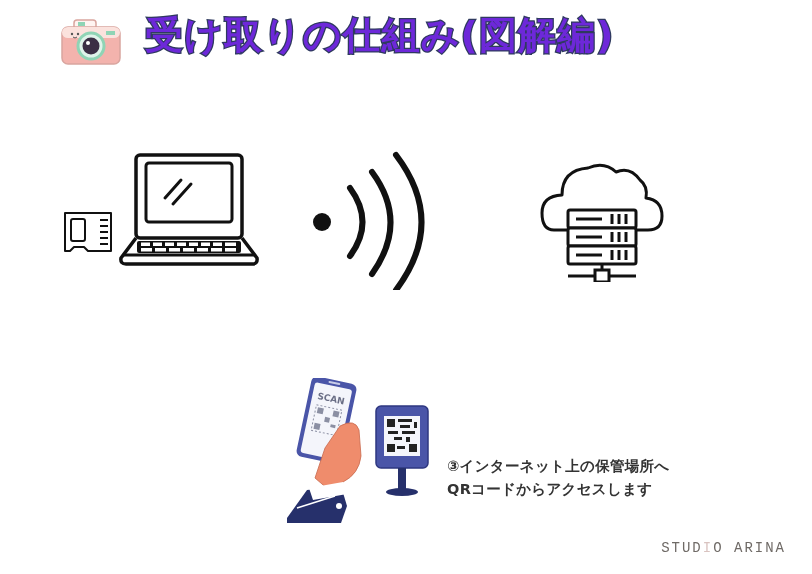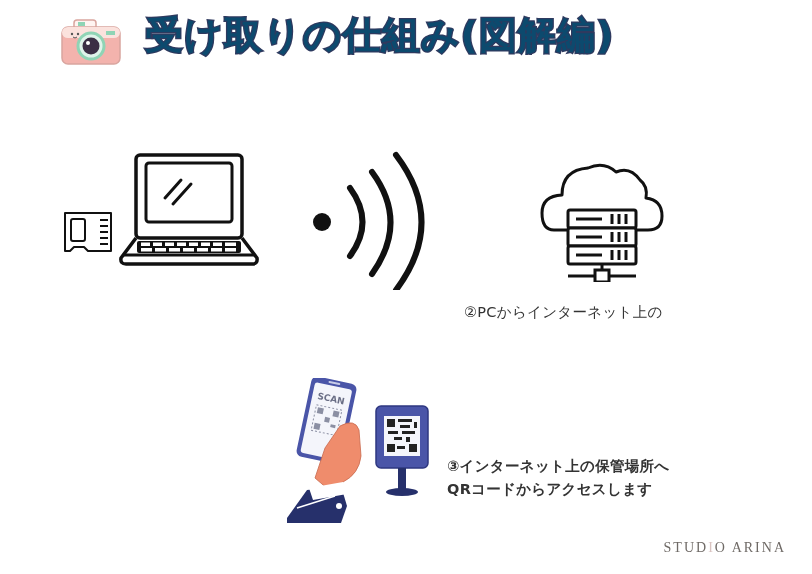--- a/index.html
+++ b/index.html
@@ -2,28 +2,28 @@
 <html><head>
   <meta charset="utf-8">
   <style>
     html, body { margin: 0; padding: 0; }
     body {
       width: 812px; height: 574px; background: #ffffff; position: relative; overflow: hidden;
       font-family: "DejaVu Sans", "Liberation Sans", sans-serif; color: #222;
     }
     .abs { position: absolute; }
     .title {
-      left: 145px; top: 10px; font-size: 38px; font-weight: bold; color: #0c4a6e;
+      left: 145px; top: 10px; font-size: 38px; font-weight: bold; color: #6d28d9;
       letter-spacing: 1px; white-space: nowrap;
       -webkit-text-stroke: 2.5px #2f3a5f; paint-order: stroke fill;
       text-shadow: 0 0 0 #2f3a5f;
     }
     .caption { font-size: 14.5px; line-height: 23px; color: #333; white-space: nowrap; letter-spacing: 0.3px; }
     .brand {
-      right: 26px; top: 540px; font-family: Liberation Serif, serif;
+      right: 26px; top: 540px; font-family: Liberation Mono, monospace;
       font-size: 14px; letter-spacing: 2px; color: #6f6a66;
     }
     .brand .light { color: #d9c3c0; }
     svg { display: block; }
   </style>
 </head>
 <body>
 
 <div class="abs" style="left:60px; top:18px;">
   <svg width="62" height="48" viewBox="0 0 62 48">
@@ -114,21 +114,20 @@
       <line x1="28" y1="118" x2="55" y2="118"></line>
         <line x1="69" y1="118" x2="96" y2="118"></line>
     </g>
     <rect x="55" y="112" width="14" height="12" fill="#fff" stroke="#111" stroke-width="3"></rect>
   </svg>
 </div>
 
 <div class="abs caption" style="left:70px; top:301px;">
 </div>
 <div class="abs caption" style="left:464px; top:301px;">
-  <div>②PCからインターネット上の</div>
 </div>
 
 <div class="abs" style="left:285px; top:378px;">
   <svg width="95" height="145" viewBox="0 0 95 145">
     <g transform="rotate(12 45 45)">
       <rect x="18" y="2" width="46" height="82" rx="6" fill="#4a55a8"></rect>
       <rect x="22" y="8" width="38" height="72" rx="3" fill="#f4f5fb"></rect>
       <rect x="35" y="4" width="12" height="2" rx="1" fill="#c9cde8"></rect>
       <text x="41" y="24" text-anchor="middle" font-size="9" font-weight="bold" fill="#6b6f86" font-family="DejaVu Sans, sans-serif">SCAN</text>
       <rect x="28" y="30" width="26" height="26" fill="none" stroke="#8b8fa3" stroke-width="1" stroke-dasharray="2 2"></rect>

